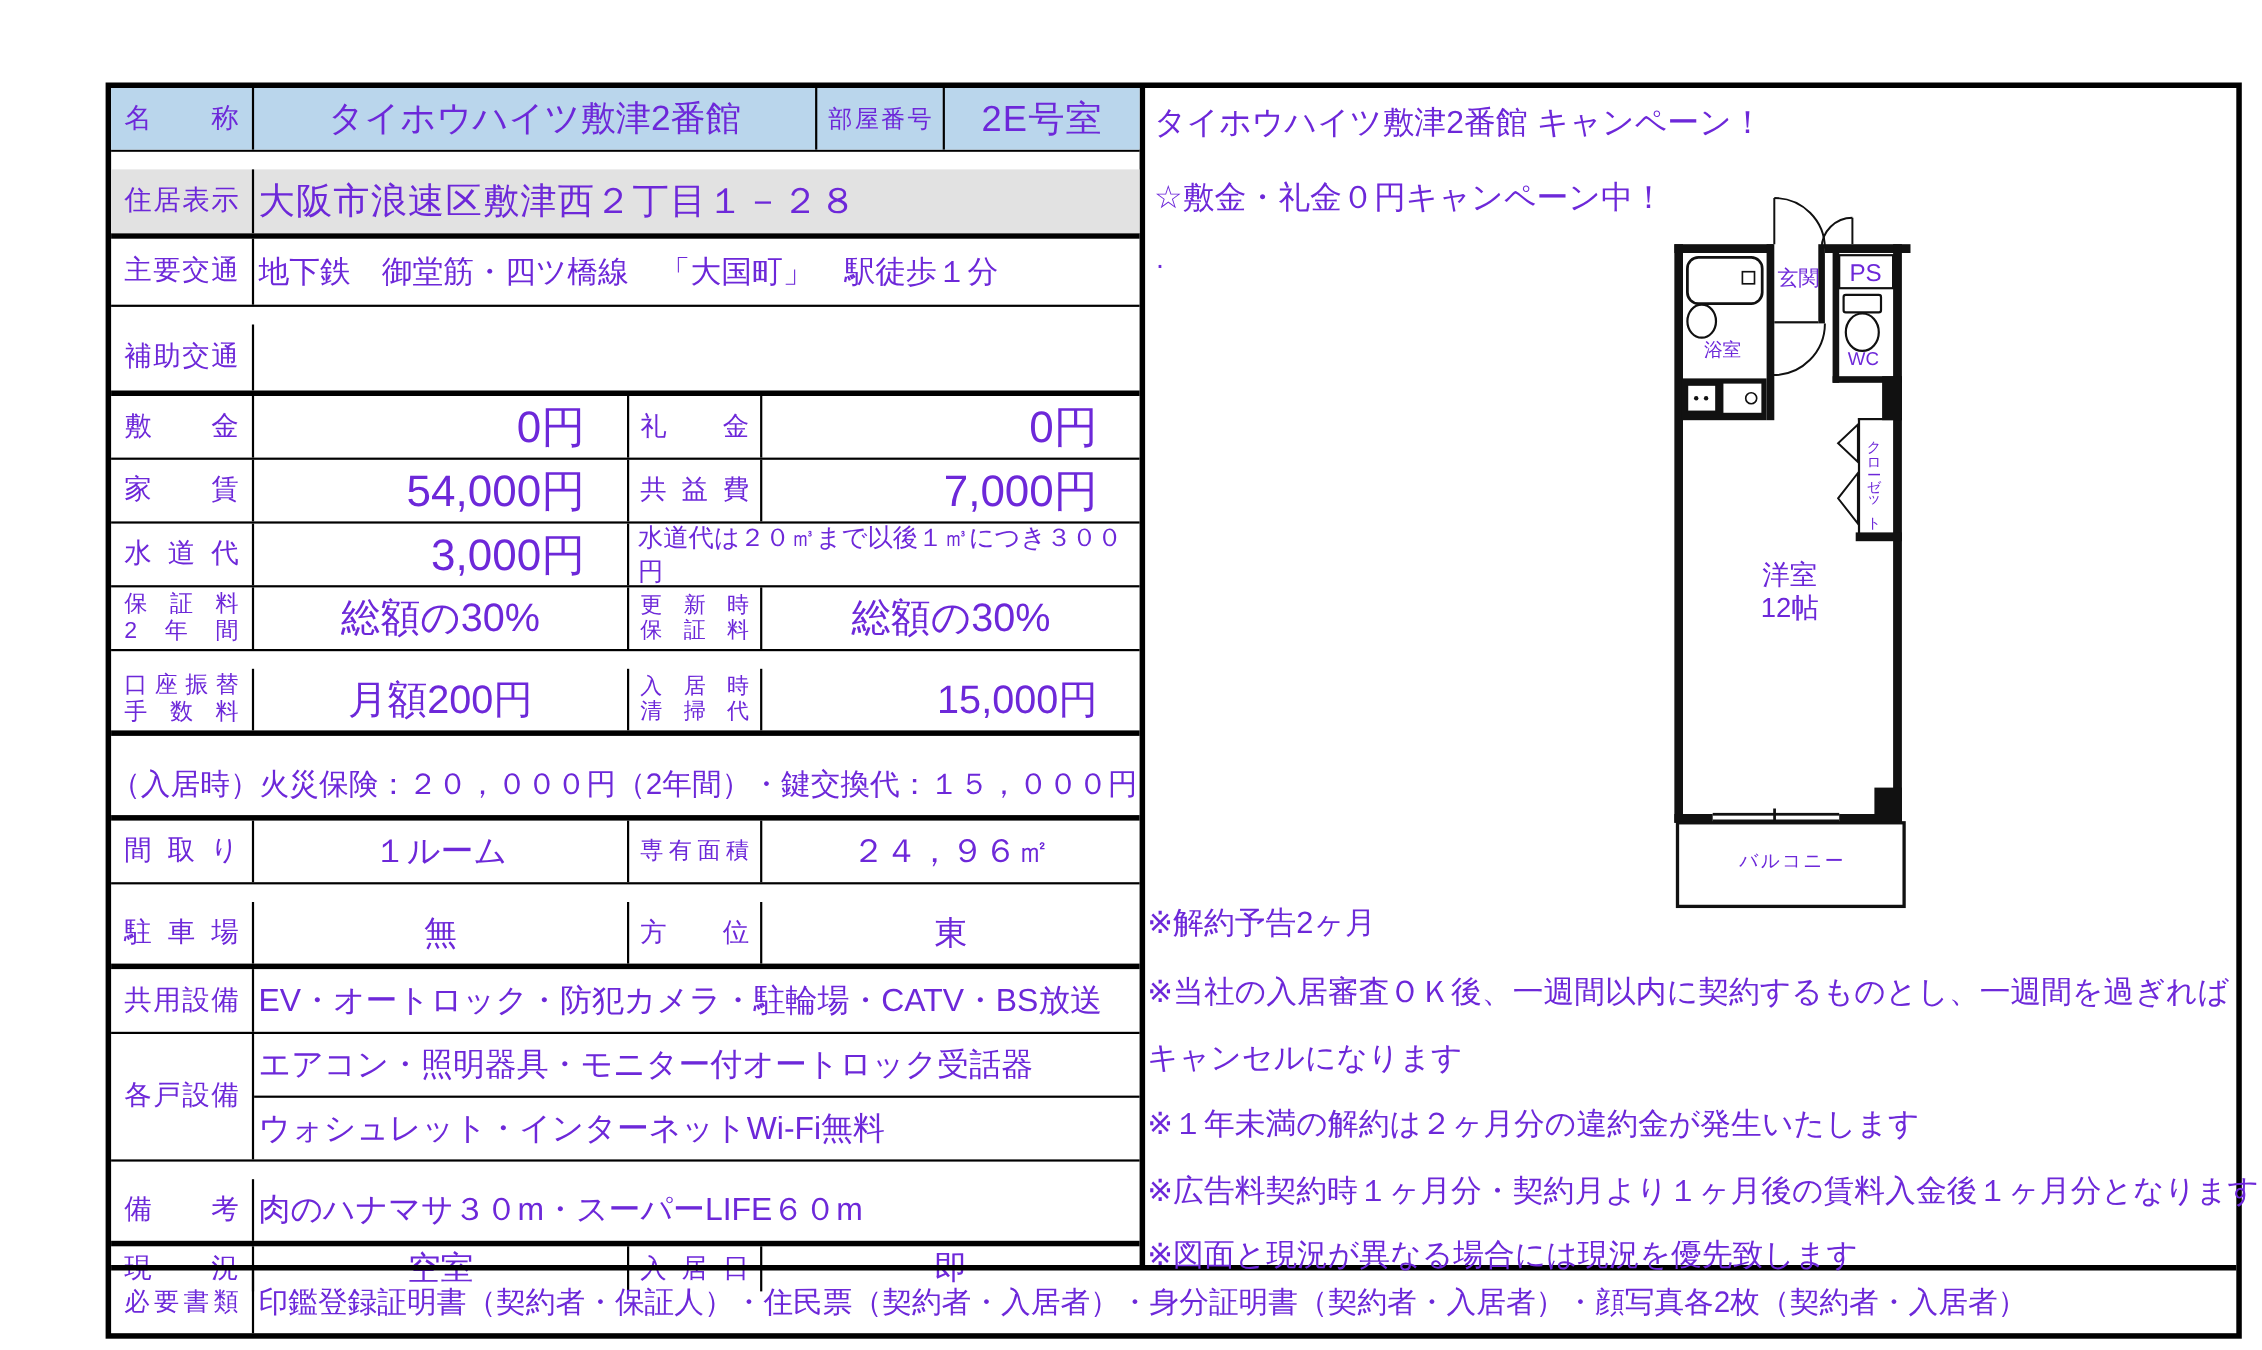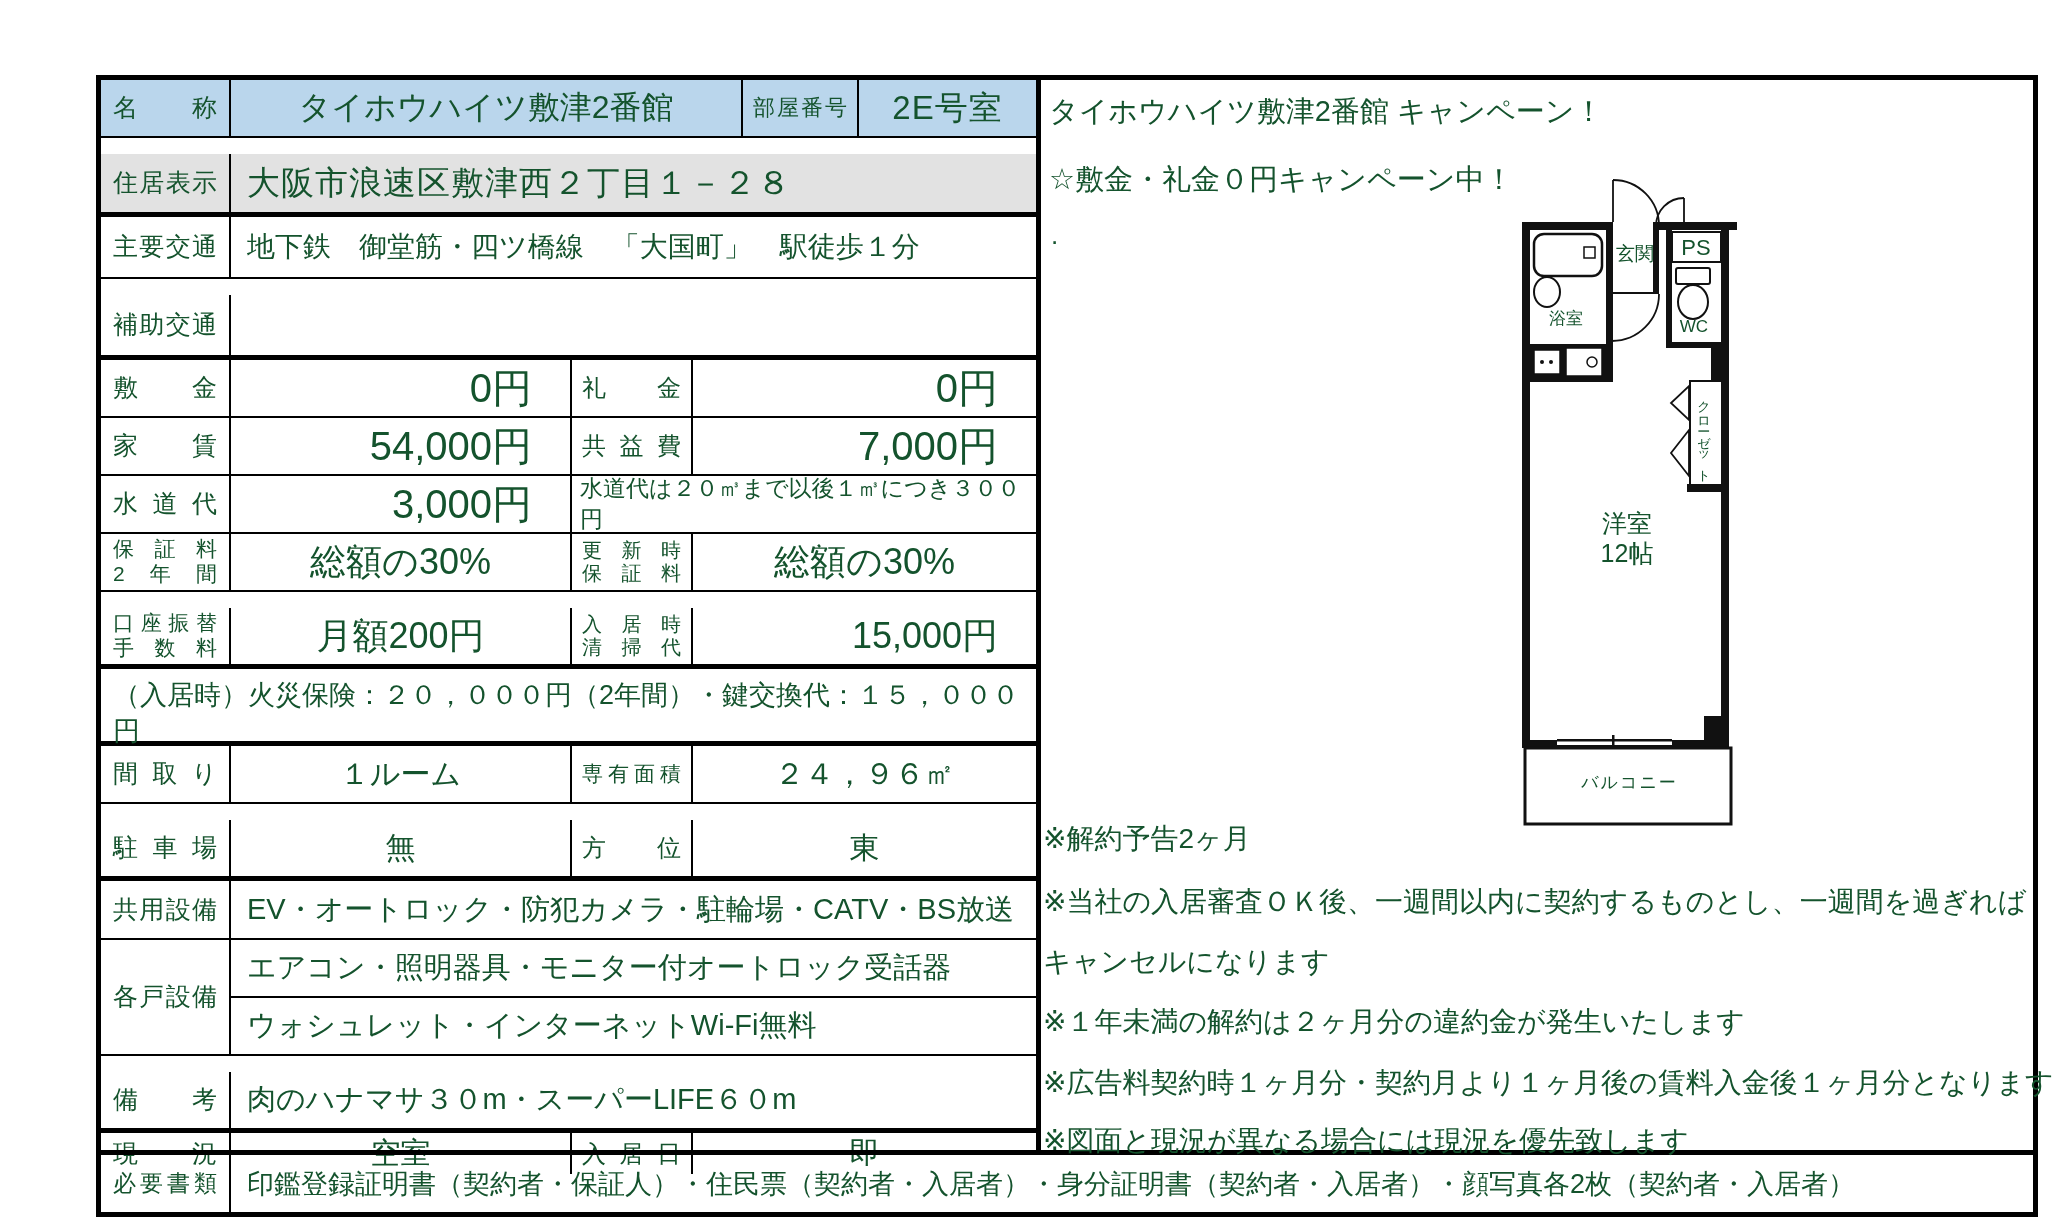--- a/index.html
+++ b/index.html
@@ -1,17 +1,17 @@
 <!DOCTYPE html>
 <html><head>
 <meta charset="utf-8">
 <style>
   html,body{margin:0;padding:0;background:#fff;}
   #page{position:relative;width:2056px;height:1227px;background:#ffffff;overflow:hidden;
-        font-family:"Liberation Sans","DejaVu Sans",sans-serif;color:#14532d;}
+        font-family:"Liberation Sans","DejaVu Sans",sans-serif;color:#6d28d9;}
 
   
   .outer{position:absolute;left:96px;top:75px;width:1942px;height:1142px;
          border:5px solid #000;box-sizing:border-box;display:flex;flex-direction:column;background:#fff;}
   .main{flex:1;display:flex;min-height:0;}
 
   
   .tbl{width:940px;border-right:5px solid #000;box-sizing:border-box;display:flex;flex-direction:column;}
   .row{display:flex;border-bottom:2px solid #000;height:56px;flex:none;}
   .row.thick{border-bottom-width:5px;margin-top:16px;}
@@ -25,22 +25,22 @@
   .l2{width:121px;padding:0 10px;}
   .l2 span{display:block;width:100%;font-size:24px;text-align:justify;text-align-last:justify;
            white-space:pre-line;line-height:1.15;}
   .l2.small span{font-size:20px;}
   .v1{width:341px;}
   .v2{flex:1;}
   .v1n{width:512px;}
   .l2n{width:116px;justify-content:center;}
   .center{justify-content:center;}
   .right{justify-content:flex-end;padding-right:38px;}
-  .left{padding-left:16px;}
-  .full{flex:1;padding-left:12px;}
+  .left{padding-left:4px;}
+  .full{flex:1;}
 
   .t40{font-size:40px;}
   .t36{font-size:36px;}
   .t33{font-size:33px;letter-spacing:1px;}
   .t32{font-size:32px;}
   .t30{font-size:30px;}
   .t29{font-size:29px;}
   .t28{font-size:28px;}
   .t27{font-size:27px;}
   .t23{font-size:23px;}

